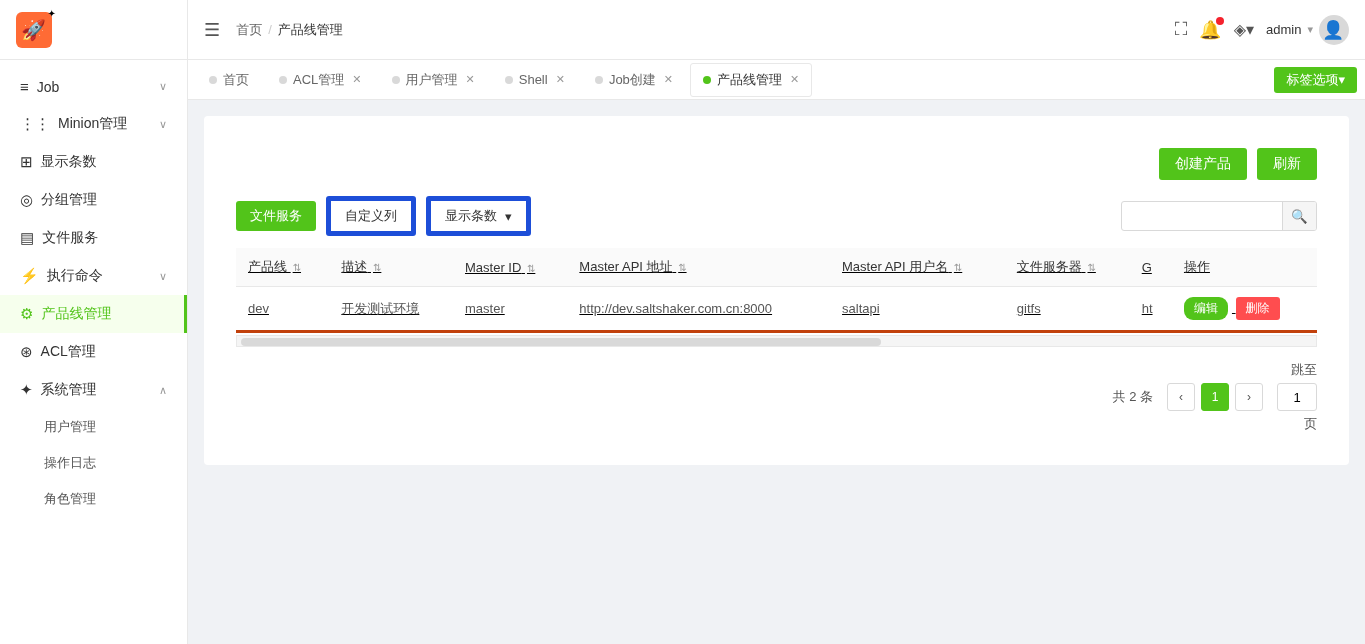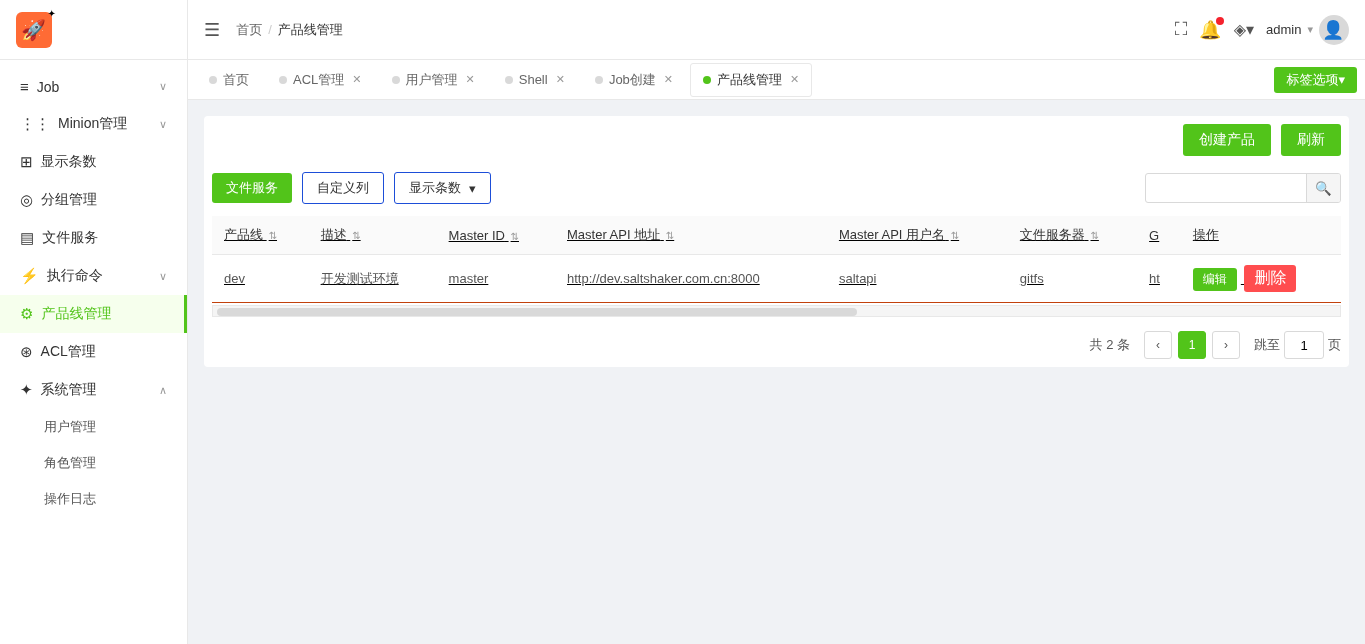--- a/index.html
+++ b/index.html
@@ -141,21 +141,21 @@
     
     .content {
       flex: 1;
       overflow-y: auto;
       padding: 16px;
       background: #f0f2f5;
     }
     .content-card {
       background: #fff;
       border-radius: 4px;
-      padding: 8px;
+      padding: 32px;
     }
     .content-header {
       display: flex;
       justify-content: flex-end;
       margin-bottom: 16px;
       gap: 10px;
     }
     .btn-primary {
       background: #52c41a;
       color: #fff;
@@ -176,21 +176,21 @@
       color: #fff;
       border: none;
       padding: 6px 14px;
       border-radius: 3px;
       cursor: pointer;
       font-size: 13px;
     }
     .btn-white {
       background: #fff;
       color: #333;
-      border: 1px solid #1d4ed8;
+      border: 5px solid #1d4ed8;
       padding: 6px 14px;
       border-radius: 3px;
       cursor: pointer;
       font-size: 13px;
     }
     .btn-dropdown {
       display: flex; align-items: center; gap: 8px;
     }
     .search-box {
       margin-left: auto;
@@ -225,42 +225,42 @@
       text-align: left;
       padding: 10px 12px;
       border-bottom: 1px solid #e8e8e8;
       color: #333;
       font-weight: 500;
       white-space: nowrap;
     }
     th .sort-icon { font-size: 10px; color: #999; margin-left: 2px; }
     td {
       padding: 10px 12px;
-      border-bottom: 1px solid #c2410c;
+      border-bottom: 3px solid #c2410c;
       color: #555;
       vertical-align: middle;
     }
     .btn-edit {
       background: #52c41a;
       color: #fff;
       border: none;
       padding: 3px 10px;
-      border-radius: 3px;
+      border-radius: 9px;
       cursor: pointer;
       font-size: 12px;
       margin-right: 4px;
     }
     .btn-delete {
       background: #ff4d4f;
       color: #fff;
       border: none;
       padding: 3px 10px;
       border-radius: 3px;
       cursor: pointer;
-      font-size: 16px;
+      font-size: 12px;
     }
 
     
     .table-scroll-wrapper {
       overflow-x: auto;
       overflow-y: hidden;
     }
 
     
     .pagination {
@@ -281,21 +281,21 @@
       cursor: pointer;
       display: flex; align-items: center; justify-content: center;
       font-size: 12px;
       color: #555;
     }
     .page-btn.active {
       background: #52c41a;
       color: #fff;
       border-color: #52c41a;
     }
-    .page-jump { display: flex; align-items: center; gap: 4px; margin-left: 8px; }
+    .page-jump { display: flex; align-items: flex-end; gap: 4px; margin-left: 8px; flex-direction: column; }
     .page-jump-input {
       width: 40px;
       height: 28px;
       border: 1px solid #d9d9d9;
       border-radius: 3px;
       text-align: center;
       outline: none;
       font-size: 13px;
     }
   </style>
@@ -374,24 +374,24 @@
       <span style="display:flex;align-items:center;">
         <span class="menu-icon">✦</span>
         <span>系统管理</span>
       </span>
       <span class="arrow">∧</span>
     </div>
     <div class="menu-sub-item">
       <span>用户管理</span>
     </div>
     <div class="menu-sub-item">
+      <span>操作日志</span>
+    </div>
+    <div class="menu-sub-item">
       <span>角色管理</span>
-    </div>
-    <div class="menu-sub-item">
-      <span>操作日志</span>
     </div>
   </div>
 </div>
 
 <div class="main">
 
   <div class="header">
     <div class="header-left">
       <span class="hamburger">☰</span>
       <div class="breadcrumb">

